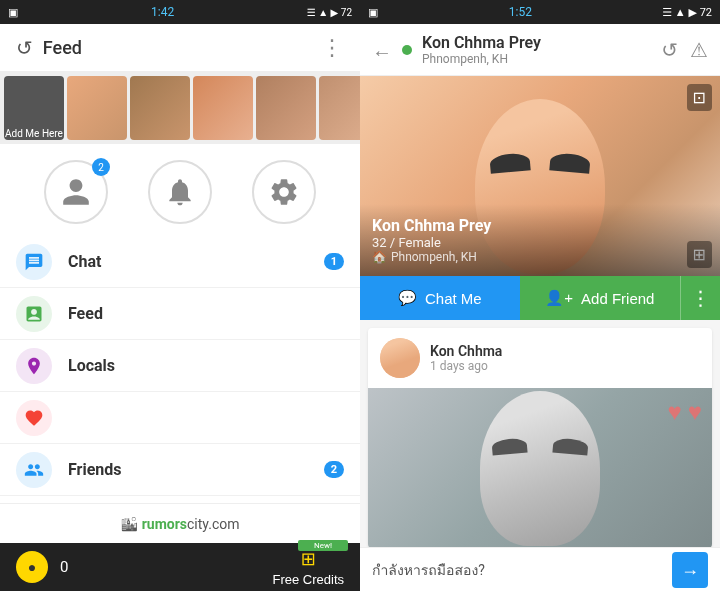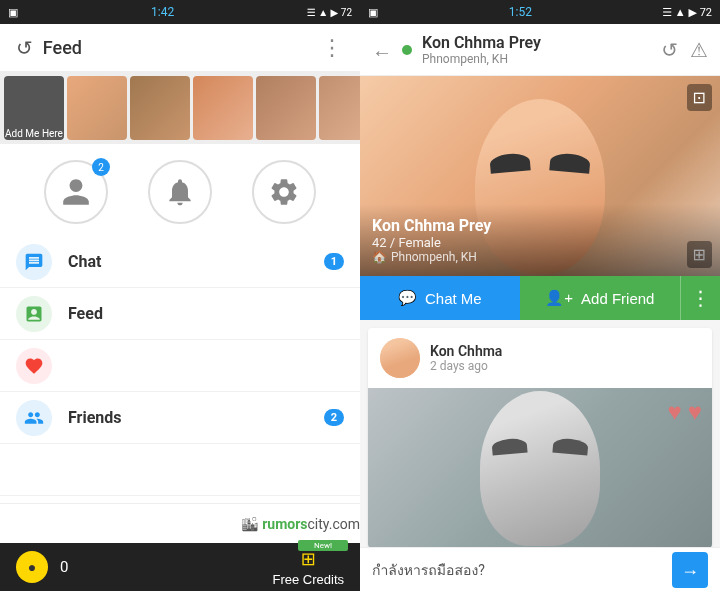--- a/index.html
+++ b/index.html
@@ -198,21 +198,21 @@
       font-size: 11px;
       min-width: 20px;
       text-align: center;
     }
 
     
     .branding {
       height: 40px;
       display: flex;
       align-items: center;
-      justify-content: flex-end;
+      justify-content: center;
       background: #fff;
       border-top: 1px solid #eee;
     }
 
     .branding-text {
       font-size: 14px;
       color: #555;
     }
 
     .branding-text span {
@@ -723,20 +723,28 @@
 
     <div class="menu-item">
       <div class="menu-icon" style="background:#e8f5e9;">
         <svg viewBox="0 0 24 24" fill="#4CAF50">
           <path d="M19 3H5c-1.1 0-2 .9-2 2v14c0 1.1.9 2 2 2h14c1.1 0 2-.9 2-2V5c0-1.1-.9-2-2-2zm-7 3c1.93 0 3.5 1.57 3.5 3.5S13.93 13 12 13s-3.5-1.57-3.5-3.5S10.07 6 12 6zm7 13H5v-.23c0-.62.28-1.2.76-1.58C7.47 15.82 9.64 15 12 15s4.53.82 6.24 2.19c.48.38.76.97.76 1.58V19z"></path>
         </svg>
       </div>
       <span class="menu-label">Feed</span>
     </div>
 
+    <div class="menu-item">
+      <div class="menu-icon" style="background:#f3e5f5;">
+        <svg viewBox="0 0 24 24" fill="#9C27B0">
+          <path d="M12 2C8.13 2 5 5.13 5 9c0 5.25 7 13 7 13s7-7.75 7-13c0-3.87-3.13-7-7-7zm0 9.5c-1.38 0-2.5-1.12-2.5-2.5s1.12-2.5 2.5-2.5 2.5 1.12 2.5 2.5-1.12 2.5-2.5 2.5z"></path>
+        </svg>
+      </div>
+      <span class="menu-label">Locals</span>
+    </div>
 
     <div class="menu-item">
       <div class="menu-icon" style="background:#ffebee;">
         <svg viewBox="0 0 24 24" fill="#F44336">
           <path d="M12 21.35l-1.45-1.32C5.4 15.36 2 12.28 2 8.5 2 5.42 4.42 3 7.5 3c1.74 0 3.41.81 4.5 2.09C13.09 3.81 14.76 3 16.5 3 19.58 3 22 5.42 22 8.5c0 3.78-3.4 6.86-8.55 11.54L12 21.35z"></path>
         </svg>
       </div>
     </div>
 
     <div class="menu-item">
@@ -799,21 +807,21 @@
   <div class="profile-photo-area">
     <div class="profile-bg-img"></div>
     <div class="profile-face">
       <div class="face-oval"></div>
     </div>
     <button class="photo-btn photo-top-right">⊡</button>
     <button class="photo-btn photo-bottom-right">⊞</button>
     <div class="profile-photo-overlay">
       <div class="overlay-name">Kon Chhma Prey</div>
       <div class="overlay-info">
-        <span>42</span> / 
+        <span>32</span> / 
         <span>Female</span>
       </div>
       <div class="overlay-location">
         🏠 <span>Phnompenh, KH</span>
       </div>
     </div>
   </div>
 
   <div class="action-btns">
     <button class="btn-chat-me">
@@ -830,21 +838,21 @@
   </div>
 
   <div class="post-area">
     <div class="post-card">
       <div class="post-header">
         <div class="post-avatar">
           <div class="post-avatar-inner"></div>
         </div>
         <div class="post-meta">
           <div class="post-user-name">Kon Chhma</div>
-          <div class="post-time">2 days ago</div>
+          <div class="post-time">1 days ago</div>
         </div>
       </div>
       <div class="post-image">
         <div class="post-img-face"></div>
         <span class="hearts-decoration">♥ ♥</span>
       </div>
     </div>
   </div>
 
   <div class="bottom-input-area">

